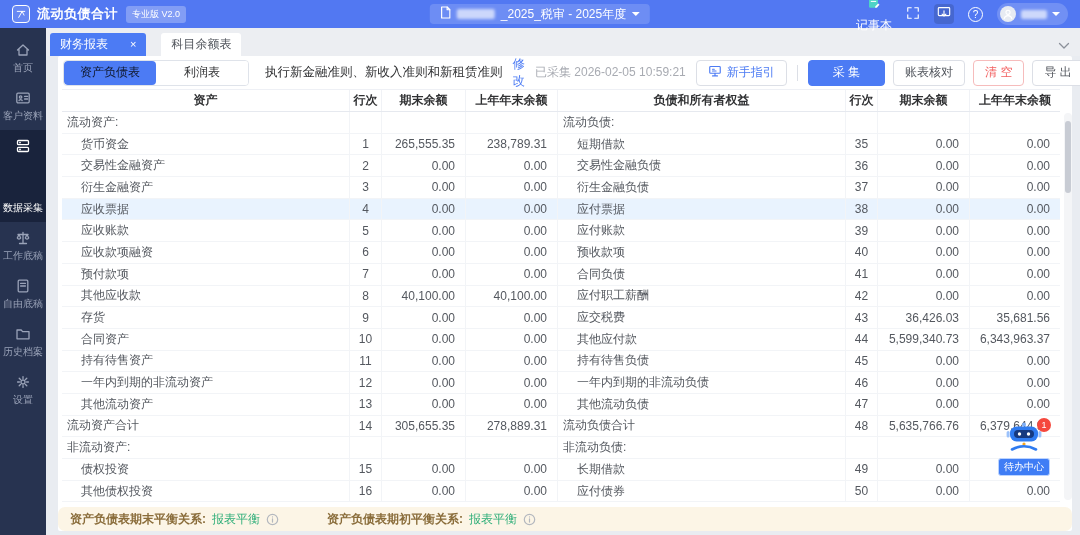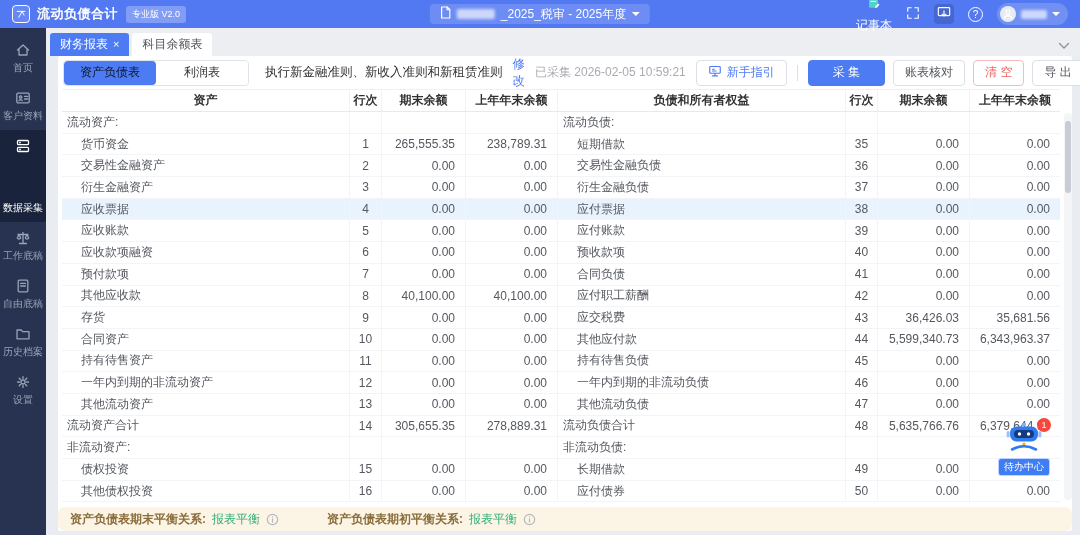--- a/index.html
+++ b/index.html
@@ -28,21 +28,21 @@
 
   
   .main { flex:1; display:flex; min-height:0; }
   .sidebar { width:46px; background:#273350; display:flex; flex-direction:column; padding-top:6px; flex:0 0 46px; }
   .sitem { display:flex; flex-direction:column; align-items:center; gap:3px; padding:8px 0 7px; color:#9aa3b8; font-size:10px; cursor:pointer; }
   .sitem.active { background:#19233c; color:#fff;gap:47px; }
   .sitem svg { display:block; }
 
   .content { flex:1; display:flex; flex-direction:column; min-width:0; }
   .tabbar { height:28px; background:#eceef2; display:flex; align-items:flex-end; padding-left:4px; flex:0 0 28px; }
-  .tab { height:23px; display:flex; align-items:center; gap:5px; padding:0 10px; font-size:12px; margin-right:3px;
+  .tab { height:23px; display:flex; align-items:center; gap:22px; padding:0 10px; font-size:12px; margin-right:15px;
     border-radius:3px 3px 0 0; background:#fff; color:#51555c; cursor:pointer; }
   .tab.active { background:#4c7bf4; color:#fff; }
   .tab-close { font-size:11px; line-height:1; }
   .tab-chevron { margin-left:auto; margin-right:10px; margin-bottom:6px; color:#8b909a; cursor:pointer; display:flex; }
 
   .card { flex:1; margin:0 8px 4px 12px; background:#fff; display:flex; flex-direction:column; min-height:0; border-radius:2px; }
 
   
   .toolbar { height:33px; display:flex; align-items:center; padding:0 8px 0 5px; gap:10px; flex:0 0 33px; }
   .seg { display:flex; border:1px solid #dfe3ea; border-radius:4px; overflow:hidden; flex:0 0 auto; }

